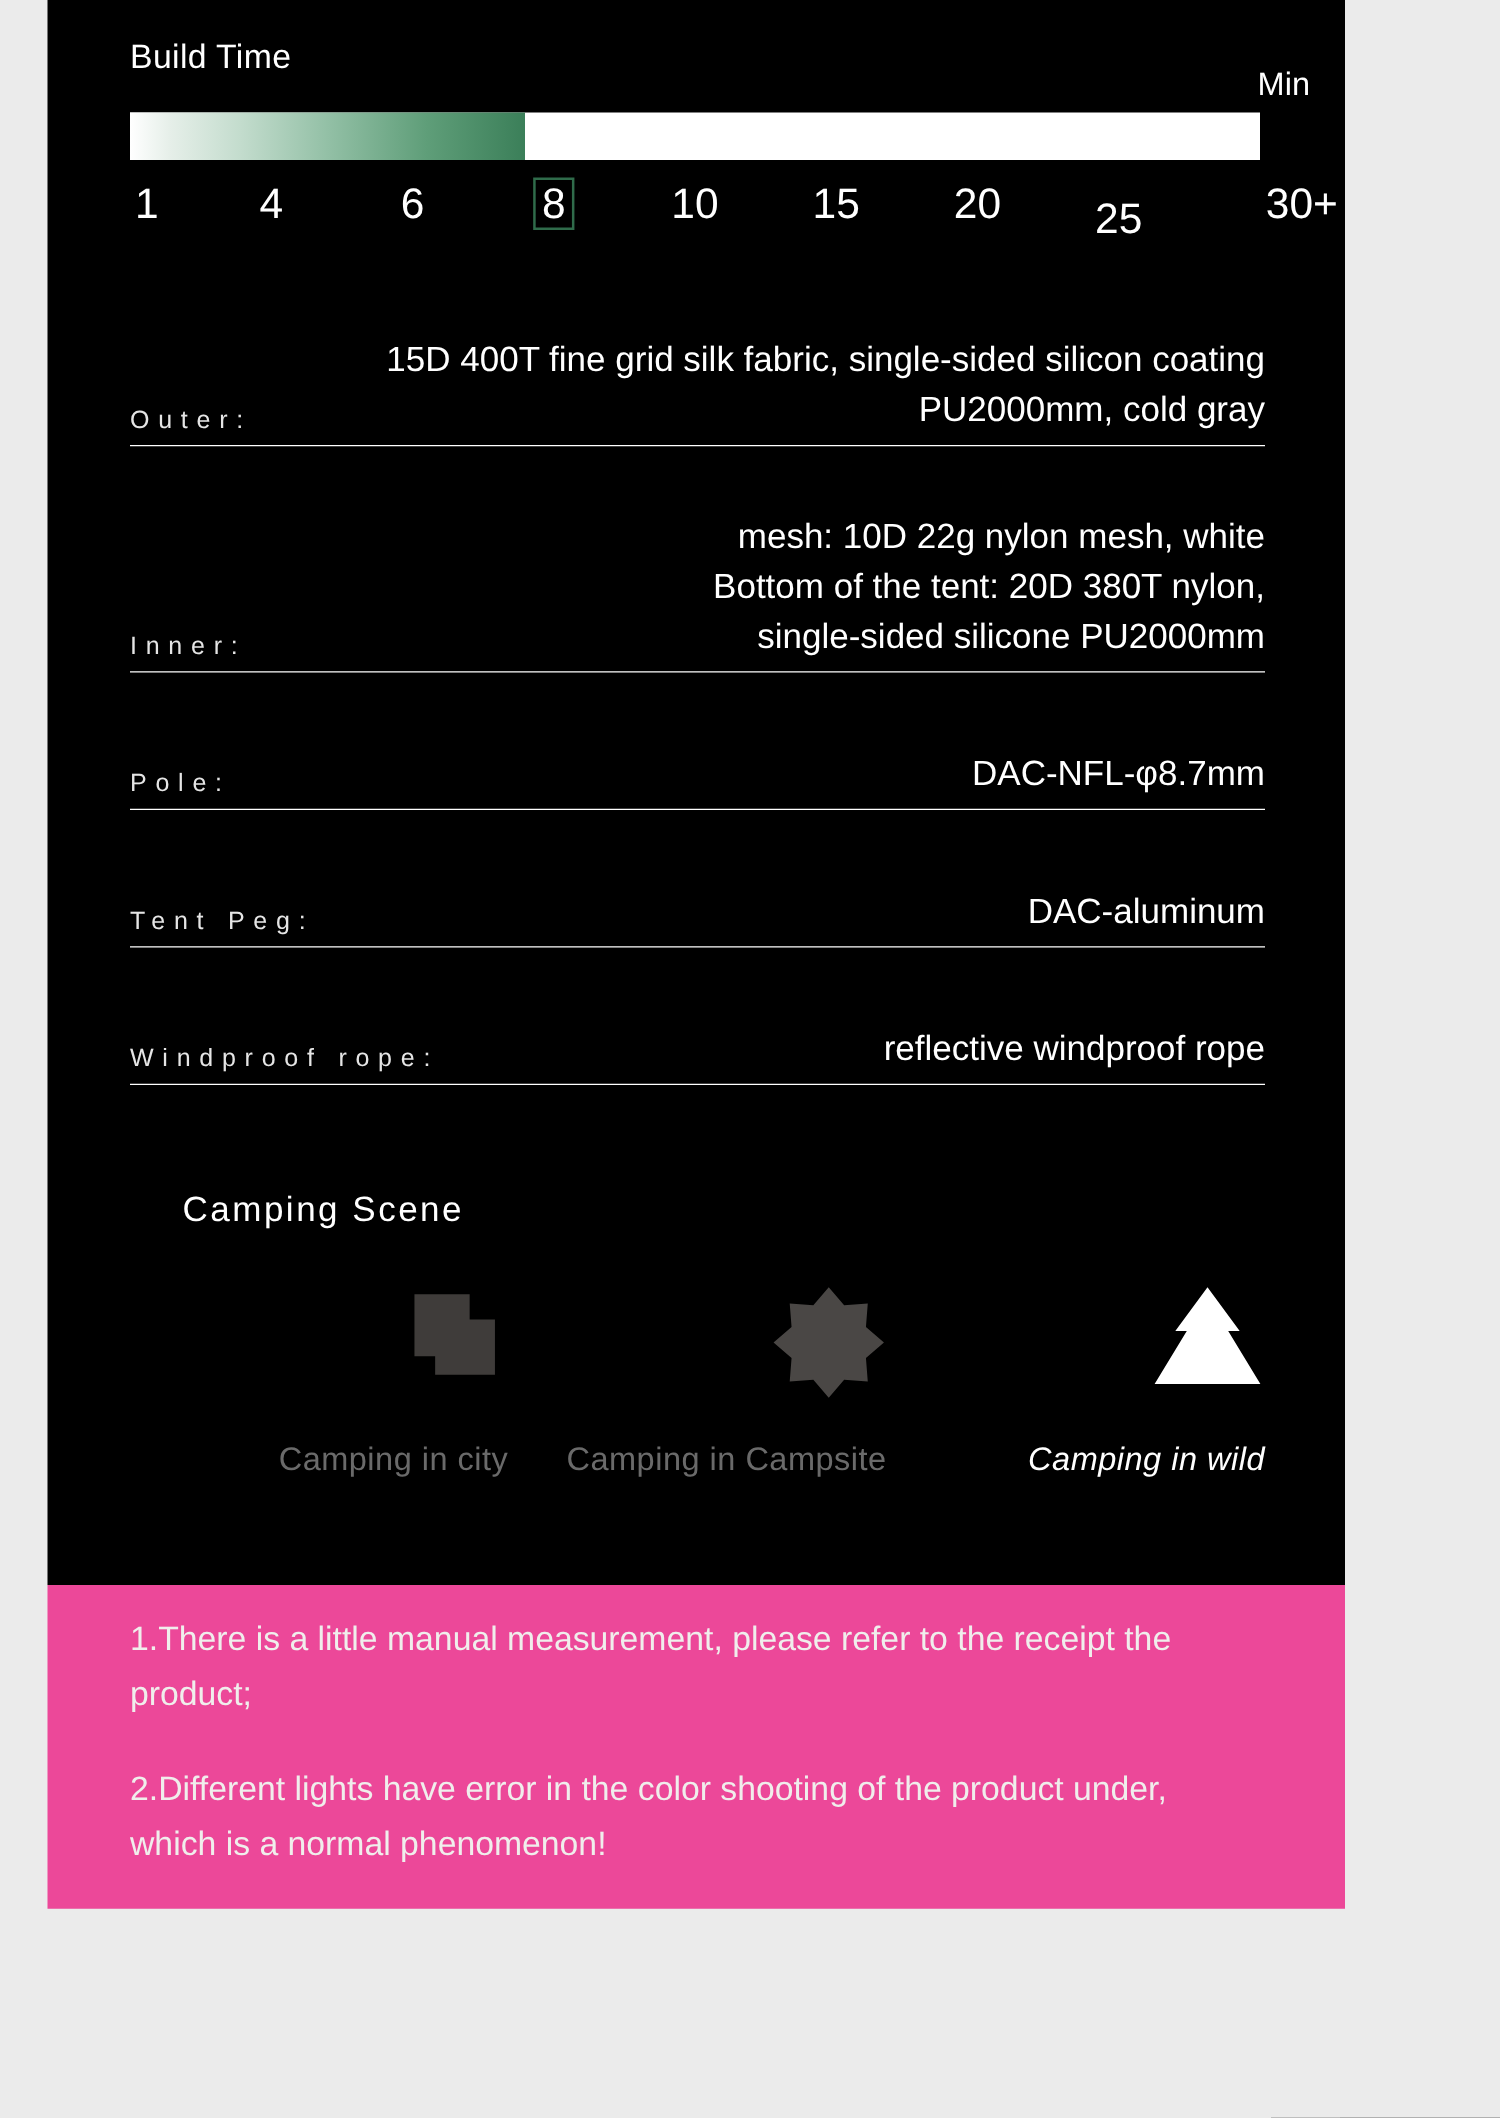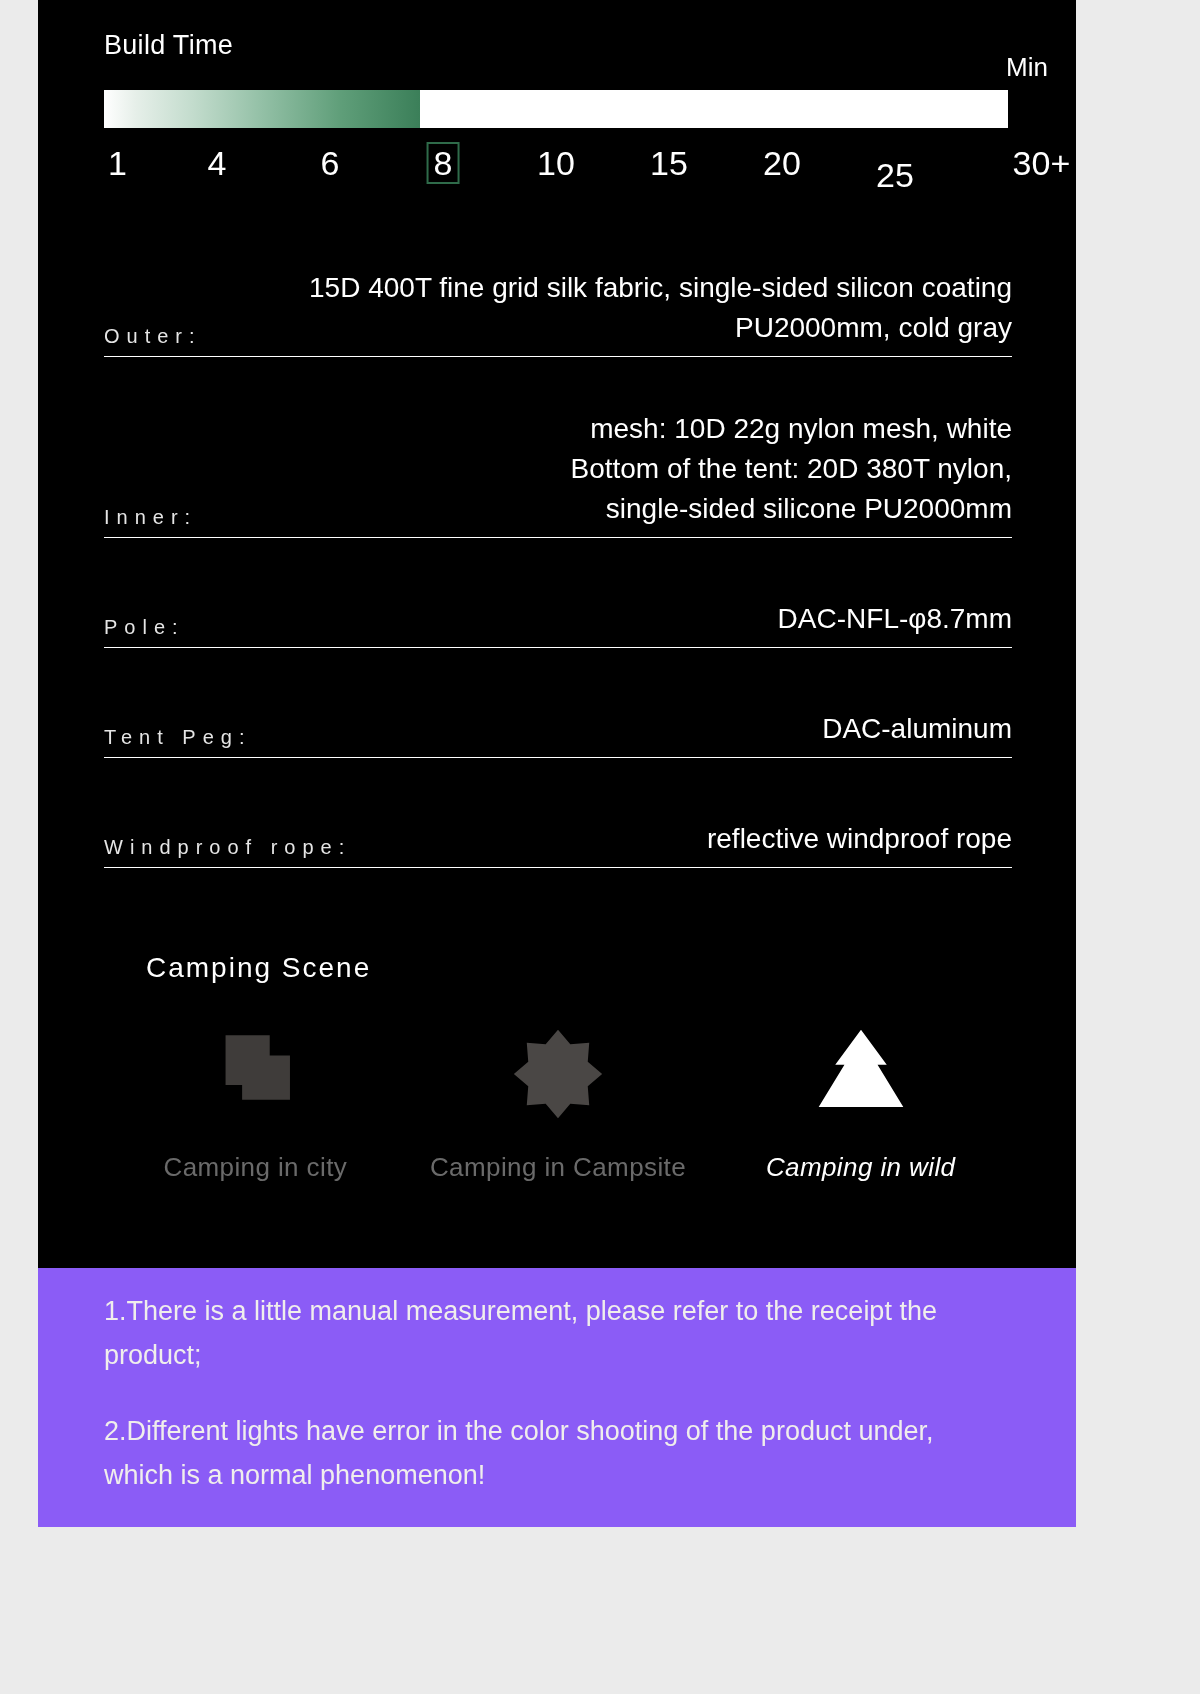--- a/index.html
+++ b/index.html
@@ -28,21 +28,21 @@
     height: 1268px;
     background: #000000;
   }
 
   .panel-notes {
     position: absolute;
     left: 38px;
     top: 1268px;
     width: 1038px;
     height: 259px;
-    background: #8b5cf6;
+    background: #ec4899;
   }
 
   
   .build-title {
     position: absolute;
     left: 66px;
     top: 30px;
     font-size: 27px;
     color: #ffffff;
     letter-spacing: 0.3px;
@@ -152,21 +152,21 @@
     left: 66px;
     top: 1020px;
     width: 908px;
     display: flex;
   }
 
   .scene-item {
     flex: 1 1 0;
     display: flex;
     flex-direction: column;
-    align-items: center;
+    align-items: flex-end;
   }
 
   .scene-icon {
     height: 100px;
     display: flex;
     align-items: flex-end;
     justify-content: center;
   }
 
   .scene-caption {

